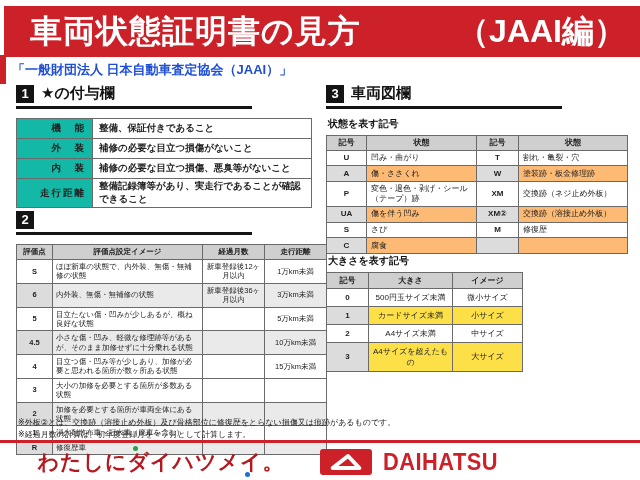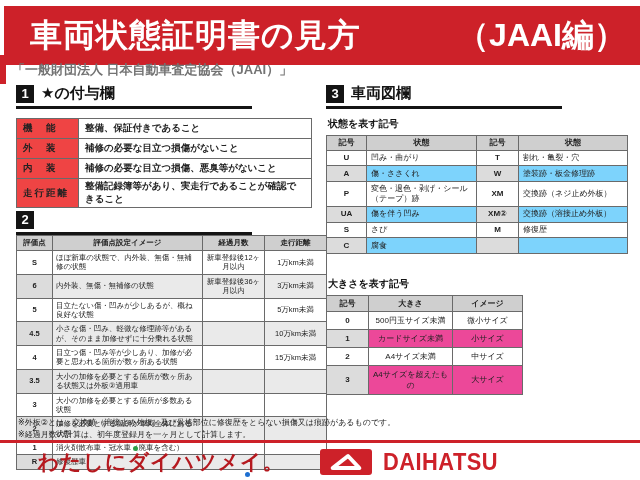--- a/index.html
+++ b/index.html
@@ -4,29 +4,29 @@
 <style>
   html,body{margin:0;padding:0;}
   body{
     width:640px;height:480px;position:relative;overflow:hidden;
     background:#ffffff;
     font-family:"Liberation Sans","DejaVu Sans",sans-serif;
     color:#1a1a1a;
   }
   
   .header-bar{
-    position:absolute;top:6px;left:4px;right:0;height:59px;
+    position:absolute;top:6px;left:4px;right:0;height:51px;
     background:#cd2129;color:#fff;
     display:flex;align-items:center;justify-content:space-between;
     padding:0 14px 0 26px;box-sizing:border-box;
   }
   .header-title{font-size:32px;font-weight:bold;letter-spacing:1px;white-space:nowrap;}
   .header-edition{font-size:32px;font-weight:bold;white-space:nowrap;}
   .left-accent{position:absolute;left:0;top:55px;width:6px;height:29px;background:#cd2129;}
-  .subtitle{position:absolute;top:61px;left:12px;font-size:13px;font-weight:bold;color:#737373;}
+  .subtitle{position:absolute;top:61px;left:12px;font-size:13px;font-weight:bold;color:#1d4ed8;}
 
   
   .sec{position:absolute;}
   .sec1{left:16px;top:84px;width:296px;}
   .sec2{left:16px;top:211px;width:296px;}
   .sec3{left:326px;top:84px;width:302px;}
   .sec-header{
     display:flex;align-items:center;gap:7px;
     border-bottom:3px solid #141414;padding-bottom:3px;width:236px;
   }
@@ -38,48 +38,48 @@
   .sub-caption{font-size:10px;font-weight:bold;margin:8px 0 4px 2px;color:#141414;}
 
   
   table{border-collapse:collapse;width:100%;table-layout:fixed;}
   td,th{border:1px solid #6a6a6a;color:#222;vertical-align:middle;box-sizing:border-box;}
   .tbl{border:1.5px solid #3a3a3a;}
 
   
   .t1{margin-top:9px;}
   .t1 td{height:20px;font-size:9.5px;font-weight:bold;padding:1px 6px;}
-  .t1 .lbl{width:62px;background:#ef4444;text-align:left;letter-spacing:2px;}
-
-  
-  .t2{}
+  .t1 .lbl{width:76px;background:#14b8a6;text-align:right;letter-spacing:2px;}
+
+  
+  .t2{margin-top:9px;}
   .t2 th{background:#cfcfcf;font-size:7.5px;font-weight:bold;padding:2px 1px;text-align:center;}
   .t2 td{font-size:7.5px;line-height:1.25;padding:2px 3px;}
   .t2 td.pt{text-align:center;font-weight:bold;}
   .t2 td.ds{text-align:left;}
   .t2 td.mo,.t2 td.mi{text-align:center;}
   .t2 tr.alt td{background:#eaeaea;}
   .t2 tr.alt td.pt{background:#dcdcdc;}
   .c-pt{width:36px;} .c-ds{width:150px;} .c-mo{width:62px;} .c-mi{width:62px;}
 
   
   .t3a td,.t3a th{font-size:8px;line-height:1.2;}
   .t3a th{background:#cfcfcf;text-align:center;font-weight:bold;padding:2px 1px;}
   .t3a td{padding:2.5px 4px;}
   .t3a td.sym{text-align:center;font-weight:bold;}
-  .t3a tr.alt td{background:#7dd3fc;}
+  .t3a tr.alt td{background:#fdba74;}
   .t3a tr.alt td.sym{background:#dcdcdc;}
   .c3-s{width:40px;} .c3-d{width:110px;} .c3-s2{width:42px;}
 
   
   .t3b{width:196px;}
   .t3b th{background:#cfcfcf;font-size:8px;font-weight:bold;text-align:center;padding:2px 1px;}
   .t3b td{font-size:8px;text-align:center;padding:3px 2px;}
   .t3b td.sym{font-weight:bold;}
-  .t3b tr.alt td{background:#ec4899;}
+  .t3b tr.alt td{background:#fde047;}
   .t3b tr.alt td.sym{background:#dcdcdc;}
   .cb-s{width:42px;} .cb-z{width:84px;} .cb-i{width:70px;}
 
   
   .notes{position:absolute;left:18px;top:417px;font-size:8px;line-height:1.45;color:#222;}
   .bottom-rule{position:absolute;left:0;right:0;top:440px;height:3px;background:#cd2129;}
   .footer{
     position:absolute;left:0;top:447px;width:539px;height:30px;
     display:flex;align-items:center;justify-content:center;gap:20px;
   }
@@ -171,26 +171,20 @@
         <td class="ds">小さな傷・凹み、軽微な修理跡等があるが、そのまま加修せずに十分乗れる状態</td>
         <td class="mo"></td>
         <td class="mi">10万km未満</td>
       </tr>
       <tr>
         <td class="pt">4</td>
         <td class="ds">目立つ傷・凹み等が少しあり、加修が必要と思われる箇所が数ヶ所ある状態</td>
         <td class="mo"></td>
         <td class="mi">15万km未満</td>
       </tr>
-      <tr class="alt">
-        <td class="pt">3.5</td>
-        <td class="ds">大小の加修を必要とする箇所が数ヶ所ある状態又は外板②適用車</td>
-        <td class="mo"></td>
-        <td class="mi"></td>
-      </tr>
       <tr>
         <td class="pt">3</td>
         <td class="ds">大小の加修を必要とする箇所が多数ある状態</td>
         <td class="mo"></td>
         <td class="mi"></td>
       </tr>
       <tr class="alt">
         <td class="pt">2</td>
         <td class="ds">加修を必要とする箇所が車両全体にある状態</td>
         <td class="mo"></td>
@@ -267,21 +261,21 @@
       </tr>
       <tr class="alt">
         <td class="sym">C</td>
         <td>腐食</td>
         <td class="sym"></td>
         <td></td>
       </tr>
     </tbody>
   </table>
 
-  <div class="sub-caption" style="margin-top:23px;">大きさを表す記号</div>
+  <div class="sub-caption" style="margin-top:0;">大きさを表す記号</div>
   <table class="t3b tbl">
     <colgroup>
         <col class="cb-s">
         <col class="cb-z">
         <col class="cb-i">
       </colgroup>
     <thead>
       <tr>
         <th>記号</th>
         <th>大きさ</th>

